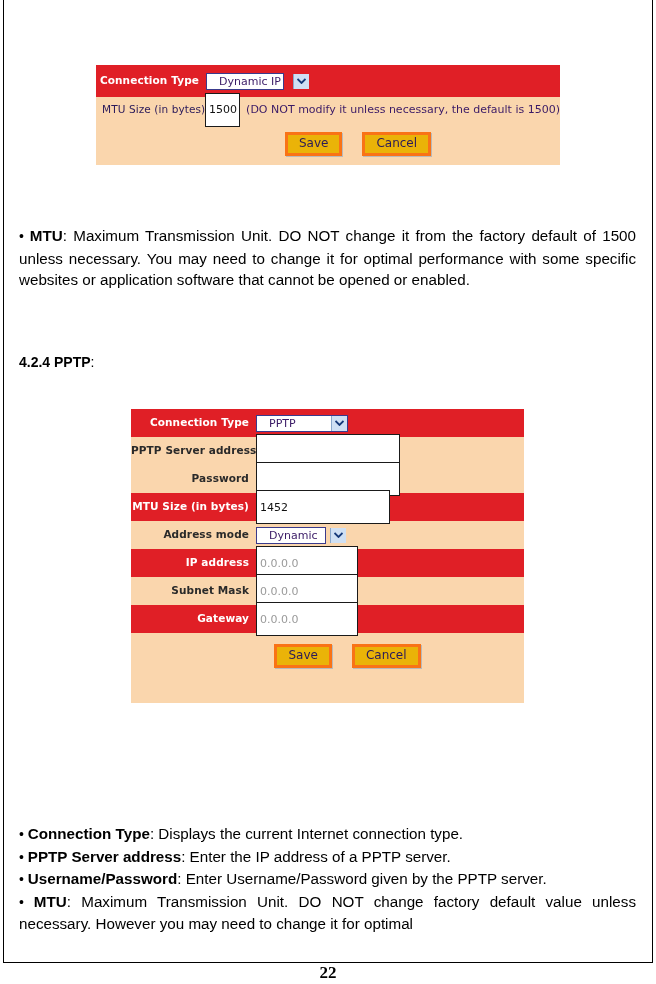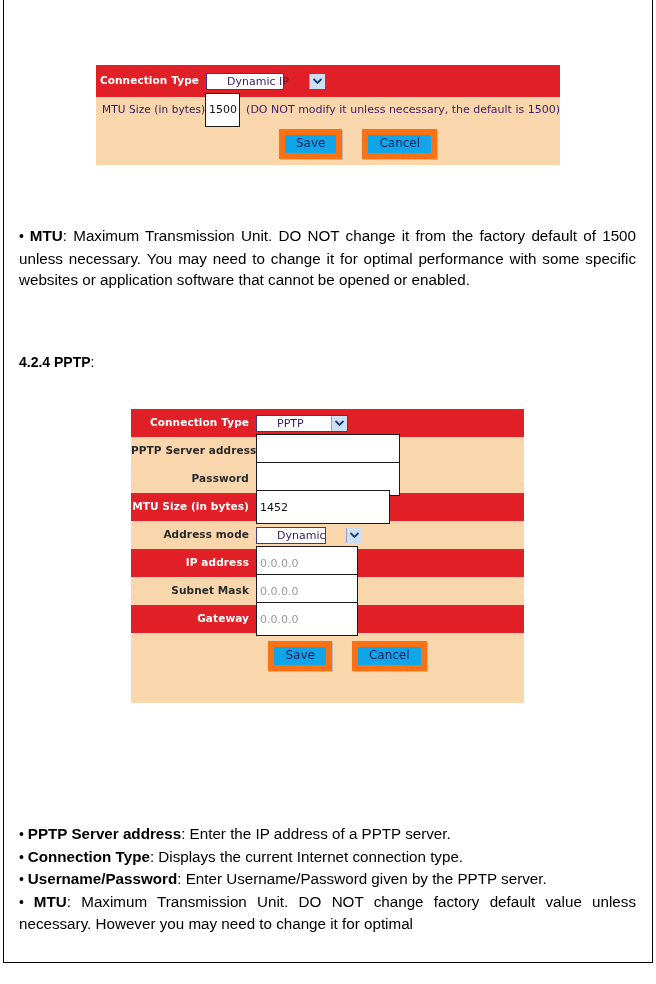--- a/index.html
+++ b/index.html
@@ -66,21 +66,21 @@
     align-items: stretch;
     height: 17px;
     border: 1px solid #3a3a8c;
     background: #ffffff;
     box-sizing: border-box;
     font-size: 11px;
   }
   .ui-select .sel-text {
     display: flex;
     align-items: center;
-    padding: 0 20px;
+    padding: 0 12px;
     color: #3a1a66;
     font-family: "DejaVu Sans", sans-serif;
     font-size: 11px;
     white-space: nowrap;
   }
   .ui-select .sel-arrow {
     width: 15px;
     background: #cfe0f4;
     border-left: 1px solid #8aa8cc;
     display: flex;
@@ -114,22 +114,22 @@
     font-family: "DejaVu Sans", sans-serif;
   }
 
   .ui-btnbar {
     display: flex;
     justify-content: center;
     gap: 20px;
     align-items: center;
   }
   .ui-btn {
-    border: 6px solid #f97316;
-    background: #0ea5e9;
+    border: 3px solid #f97316;
+    background: #eab308;
     color: #2a1a5a;
     font-size: 12px;
     font-family: "DejaVu Sans", sans-serif;
     padding: 1px 11px 2px 11px;
     line-height: 1.25;
     box-shadow: 1px 1px 0 #b9b9b9;
     box-sizing: border-box;
     white-space: nowrap;
   }
 
@@ -294,23 +294,24 @@
 
     <div class="ui-row peach btnrow">
       <div class="ui-btnbar" style="width:100%; padding-left:40px;">
         <div class="ui-btn">Save</div>
         <div class="ui-btn">Cancel</div>
       </div>
     </div>
   </div>
 
   <div class="para" id="para-list">
+    <div class="line nojust"><span class="bullet">• </span><b>Connection Type</b><span>: Displays the current Internet connection type.</span></div>
+
     <div class="line nojust"><span class="bullet">• </span><b>PPTP Server address</b><span>: Enter the IP address of a PPTP server.</span></div>
-
-    <div class="line nojust"><span class="bullet">• </span><b>Connection Type</b><span>: Displays the current Internet connection type.</span></div>
 
     <div class="line"><span class="bullet">• </span><b>Username/Password</b><span>: Enter Username/Password given by the PPTP server.</span></div>
 
     <div class="line"><span class="bullet">• </span><b>MTU</b><span>: Maximum Transmission Unit. DO NOT change factory default value unless necessary. However you may need to change it for optimal</span></div>
   </div>
 
+  <div id="page-number">22</div>
 
 </div>
 
 </body></html>

